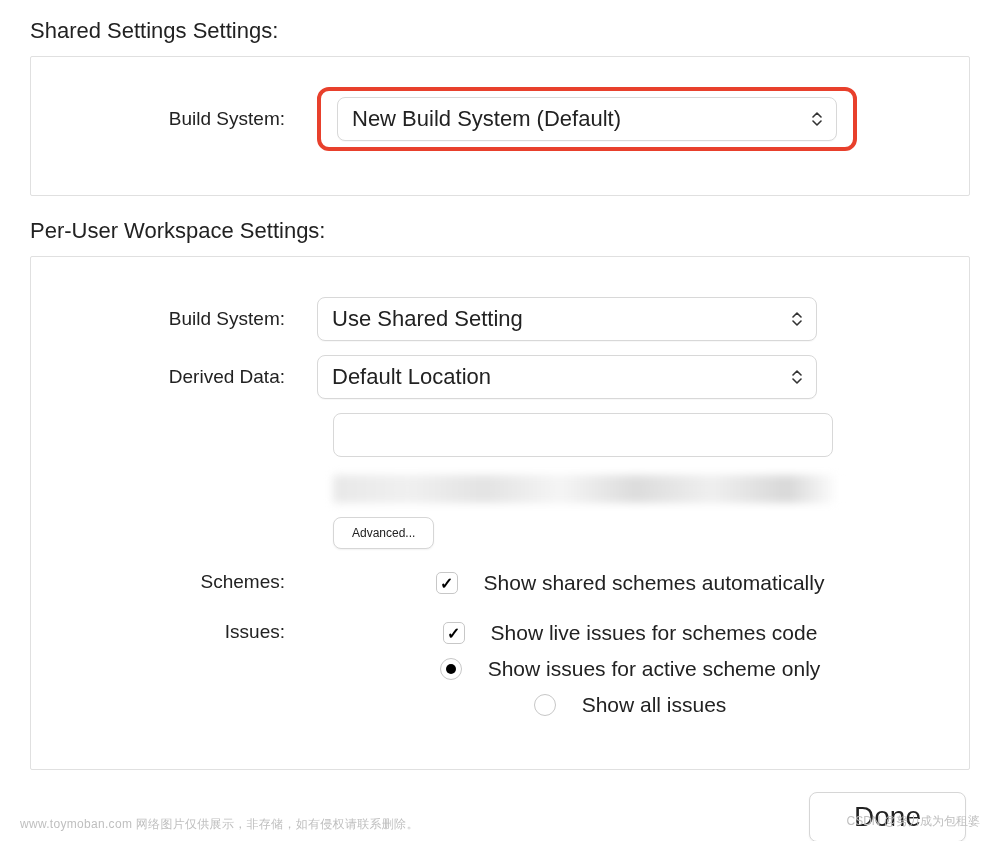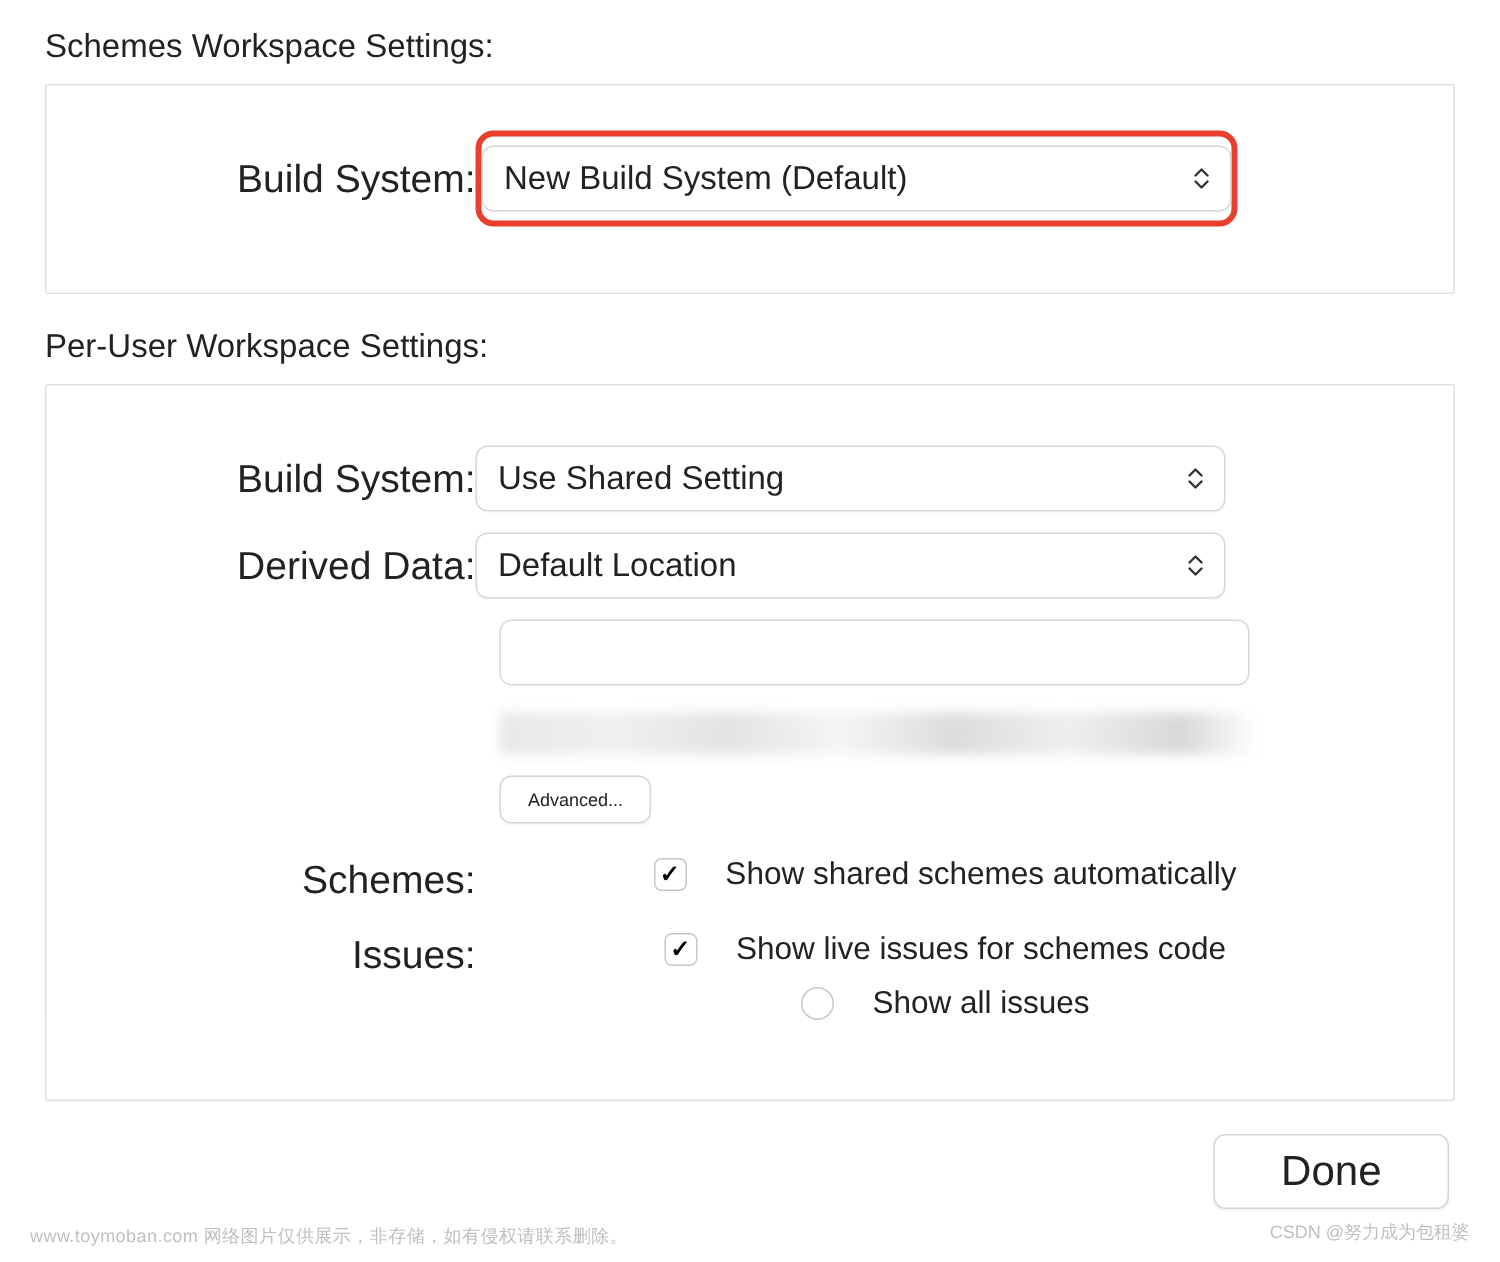--- a/index.html
+++ b/index.html
@@ -33,23 +33,23 @@
       padding-bottom: 26px;
     }
     .form-row {
       display: flex;
       align-items: center;
       margin-bottom: 14px;
     }
     .form-label {
       width: 260px;
       text-align: right;
-      font-size: 26px;
-      color: #222;
-      padding-right: 0;
+      font-size: 19px;
+      color: #222;
+      padding-right: 32px;
       flex-shrink: 0;
     }
     .form-control-wrap {
       flex: 1;
       display: flex;
       align-items: center;
     }
     .select-control {
       position: relative;
       background: #ffffff;
@@ -70,21 +70,21 @@
       display: flex;
       flex-direction: column;
       gap: 2px;
     }
     .select-arrows svg {
       display: block;
     }
     .highlight-box {
       border: 4px solid #e8402c;
       border-radius: 12px;
-      padding: 6px 0;
+      padding: 6px 16px;
     }
     .text-input {
       border: 1px solid #d8d8d8;
       border-radius: 8px;
       padding: 10px 14px;
       font-size: 20px;
       width: 500px;
       height: 44px;
       background: #fff;
     }
@@ -181,21 +181,21 @@
       color: #bfbfbf;
     }
     .controls-right-col {
       padding-left: 276px;
     }
     .spacer-med { height: 22px; }
   </style>
 </head>
 <body>
 
-<div class="section-title">Schemes Workspace Settings:</div>
+<div class="section-title">Shared Settings Settings:</div>
 
 <div class="panel">
   <div class="form-row">
     <div class="form-label">Build System:</div>
     <div class="form-control-wrap">
       <div class="highlight-box">
         <div class="select-control">
           <span>New Build System (Default)</span>
           <span class="select-arrows">
             <svg width="10" height="6" viewBox="0 0 10 6">
@@ -268,20 +268,24 @@
   </div>
 
   <div class="form-row" style="align-items:flex-start;">
     <div class="form-label">Issues:</div>
     <div class="form-control-wrap options-col">
       <div class="checkbox-row">
         <div class="checkbox checked"></div>
         <span class="option-label">Show live issues for schemes code</span>
       </div>
       <div class="checkbox-row">
+        <div class="radio selected"></div>
+        <span class="option-label">Show issues for active scheme only</span>
+      </div>
+      <div class="checkbox-row">
         <div class="radio"></div>
         <span class="option-label">Show all issues</span>
       </div>
     </div>
   </div>
 
 </div>
 
 <div class="footer">
   <button class="btn btn-done">Done</button>

